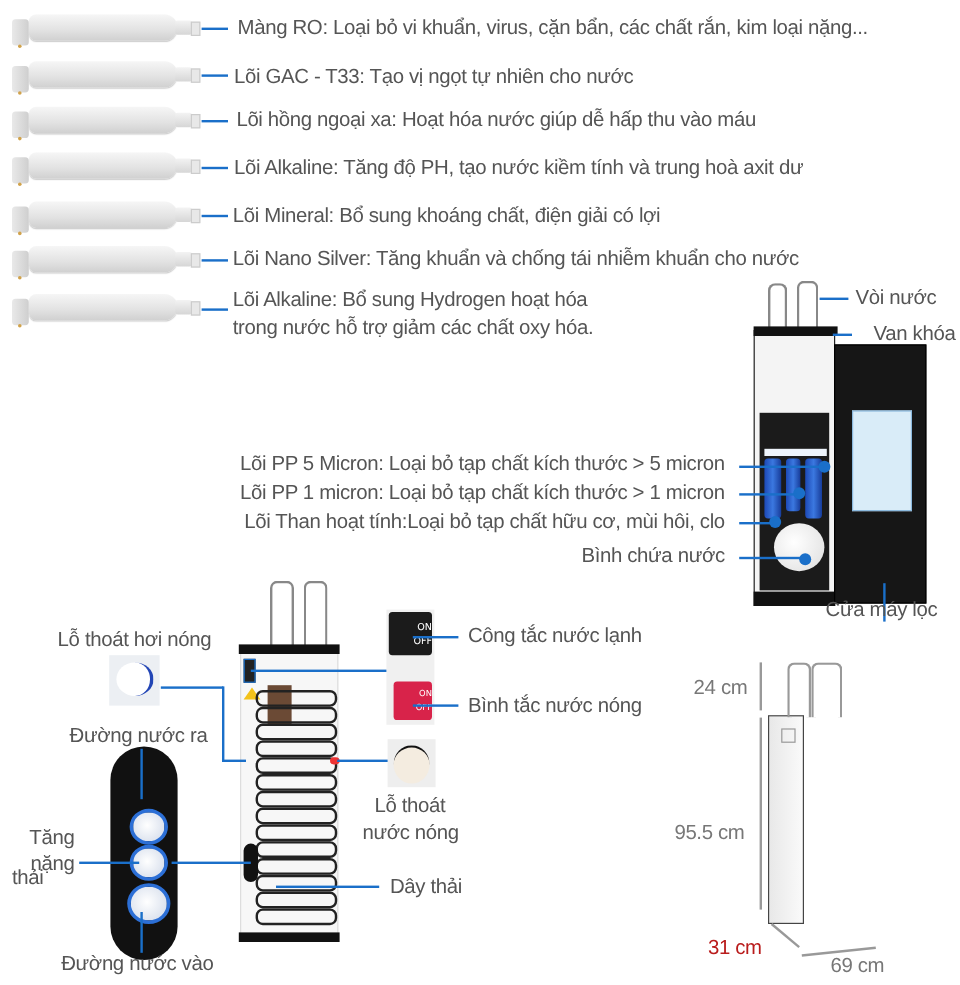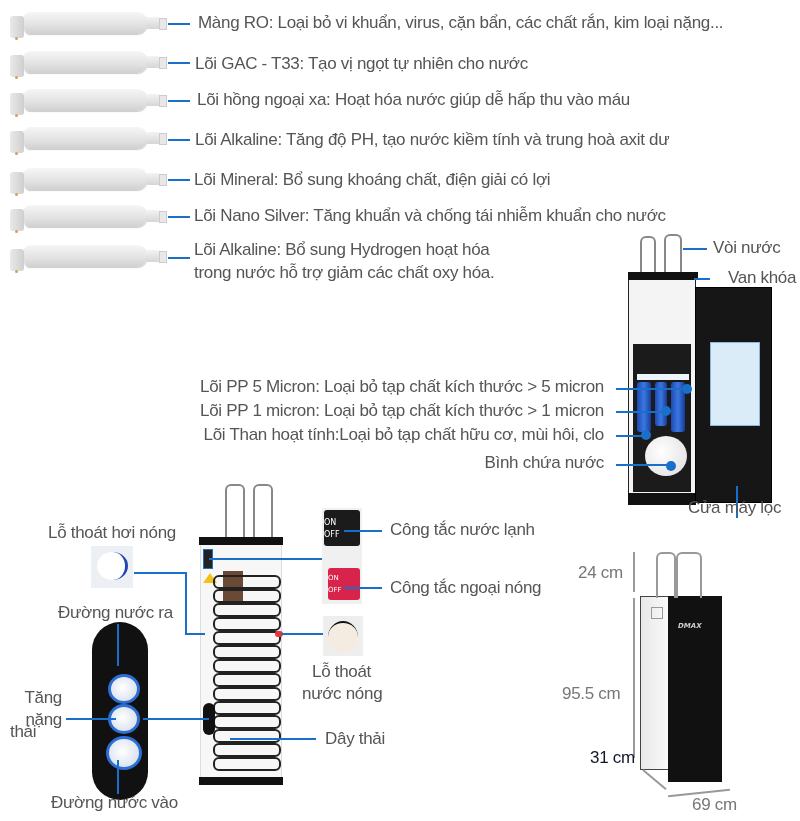--- a/index.html
+++ b/index.html
@@ -26,21 +26,21 @@
   .bluedot{position:absolute;width:10px;height:10px;background:#1a6fc9;border-radius:50%;}
   .faucet{position:absolute;border:2px solid #888;border-bottom:none;border-left-width:2px;border-radius:6px 6px 0 0;}
   
   .back{position:absolute;left:200px;top:542px;width:80px;height:236px;background:#f7f7f7;border:1px solid #ddd;}
   .back .top{position:absolute;left:-2px;top:-6px;width:84px;height:8px;background:#111;}
   .coil{position:absolute;left:12px;width:64px;height:10px;border:2px solid #222;border-radius:6px;}
   .back .feet{position:absolute;left:-2px;bottom:-6px;width:84px;height:8px;background:#111;}
   .port-panel{position:absolute;left:92px;top:622px;width:56px;height:178px;background:#111;border-radius:28px;}
   .port{position:absolute;left:16px;width:26px;height:24px;border-radius:50%;background:radial-gradient(circle at 45% 45%,#fff,#cfd8e8);border:3px solid #2c6fd6;}
   .sw{position:absolute;border-radius:3px;}
-  .sw span{display:block;color:#fff;font-size:8px;text-align:left;font-family:"DejaVu Sans",sans-serif;line-height:12px;}
+  .sw span{display:block;color:#fff;font-size:8px;text-align:right;font-family:"DejaVu Sans",sans-serif;line-height:12px;}
   
   .dim-machine{position:absolute;left:640px;top:596px;width:82px;height:186px;}
   .dim-side{position:absolute;left:0;top:0;width:28px;height:172px;background:linear-gradient(90deg,#e8e8e8,#fafafa);border:1px solid #444;}
   .dim-front{position:absolute;left:28px;top:0;width:54px;height:186px;background:#111;}
   .arrow{position:absolute;background:#999;}
 </style>
 </head>
 <body>
 
 <div>
@@ -213,44 +213,41 @@
     <span>OFF</span>
 </div>
 <div class="sw" style="left:328px;top:568px;width:32px;height:32px;background:#d8234a">
   <span style="margin-top:4px;font-size:7px">ON</span>
     <span style="font-size:7px">OFF</span>
 </div>
 <div class="line" style="left:209px;top:558px;width:113px;height:2px"></div>
 <div class="line" style="left:344px;top:530px;width:38px;height:2px"></div>
 <div class="lbl" style="left:390px;top:520px">Công tắc nước lạnh</div>
 <div class="line" style="left:344px;top:587px;width:38px;height:2px"></div>
-<div class="lbl" style="left:390px;top:578px">Công tắc ngoại nóng</div>
+<div class="lbl" style="left:390px;top:578px">Bình tắc nước nóng</div>
 
 <div style="position:absolute;left:323px;top:616px;width:40px;height:40px;background:#eeeeee">
   <div style="position:absolute;left:5px;top:5px;width:30px;height:30px;border-radius:50%;background:#f4ece0;border-top:2px solid #111"></div>
 </div>
 <div class="line" style="left:281px;top:633px;width:42px;height:2px"></div>
 <div class="lbl" style="left:312px;top:662px">Lỗ thoát</div>
 <div class="lbl" style="left:302px;top:684px">nước nóng</div>
 
 <div class="line" style="left:230px;top:738px;width:86px;height:2px"></div>
 <div class="lbl" style="left:325px;top:729px">Dây thải</div>
 
 <div class="dim-machine">
   <div class="dim-side">
       <div style="position:absolute;left:10px;top:10px;width:10px;height:10px;border:1px solid #999"></div>
     </div>
-  <div class="dim-front">
-    <div style="position:absolute;left:10px;top:26px;color:#ccc;font-size:7px;font-style:italic;font-weight:bold;font-family:'DejaVu Sans',sans-serif">DMAX</div>
-  </div>
 </div>
 <div class="faucet" style="left:656px;top:552px;width:16px;height:44px;border-color:#999"></div>
 <div class="faucet" style="left:676px;top:552px;width:22px;height:44px;border-color:#999"></div>
 
 <div class="arrow" style="left:633px;top:552px;width:2px;height:40px"></div>
 <div class="arrow" style="left:633px;top:598px;width:2px;height:160px"></div>
 <div class="arrow" style="left:642px;top:770px;width:2px;height:30px;transform:rotate(-50deg);transform-origin:top"></div>
 <div class="arrow" style="left:668px;top:792px;width:62px;height:2px;transform:rotate(-6deg)"></div>
 
 <div class="lbl" style="left:578px;top:563px;color:#777">24 cm</div>
 <div class="lbl" style="left:562px;top:684px;color:#777">95.5 cm</div>
-<div class="lbl" style="left:590px;top:748px;color:#0f172a">31 cm</div>
+<div class="lbl" style="left:590px;top:780px;color:#b91c1c">31 cm</div>
 <div class="lbl" style="left:692px;top:795px;color:#777">69 cm</div>
 
 </body></html>

